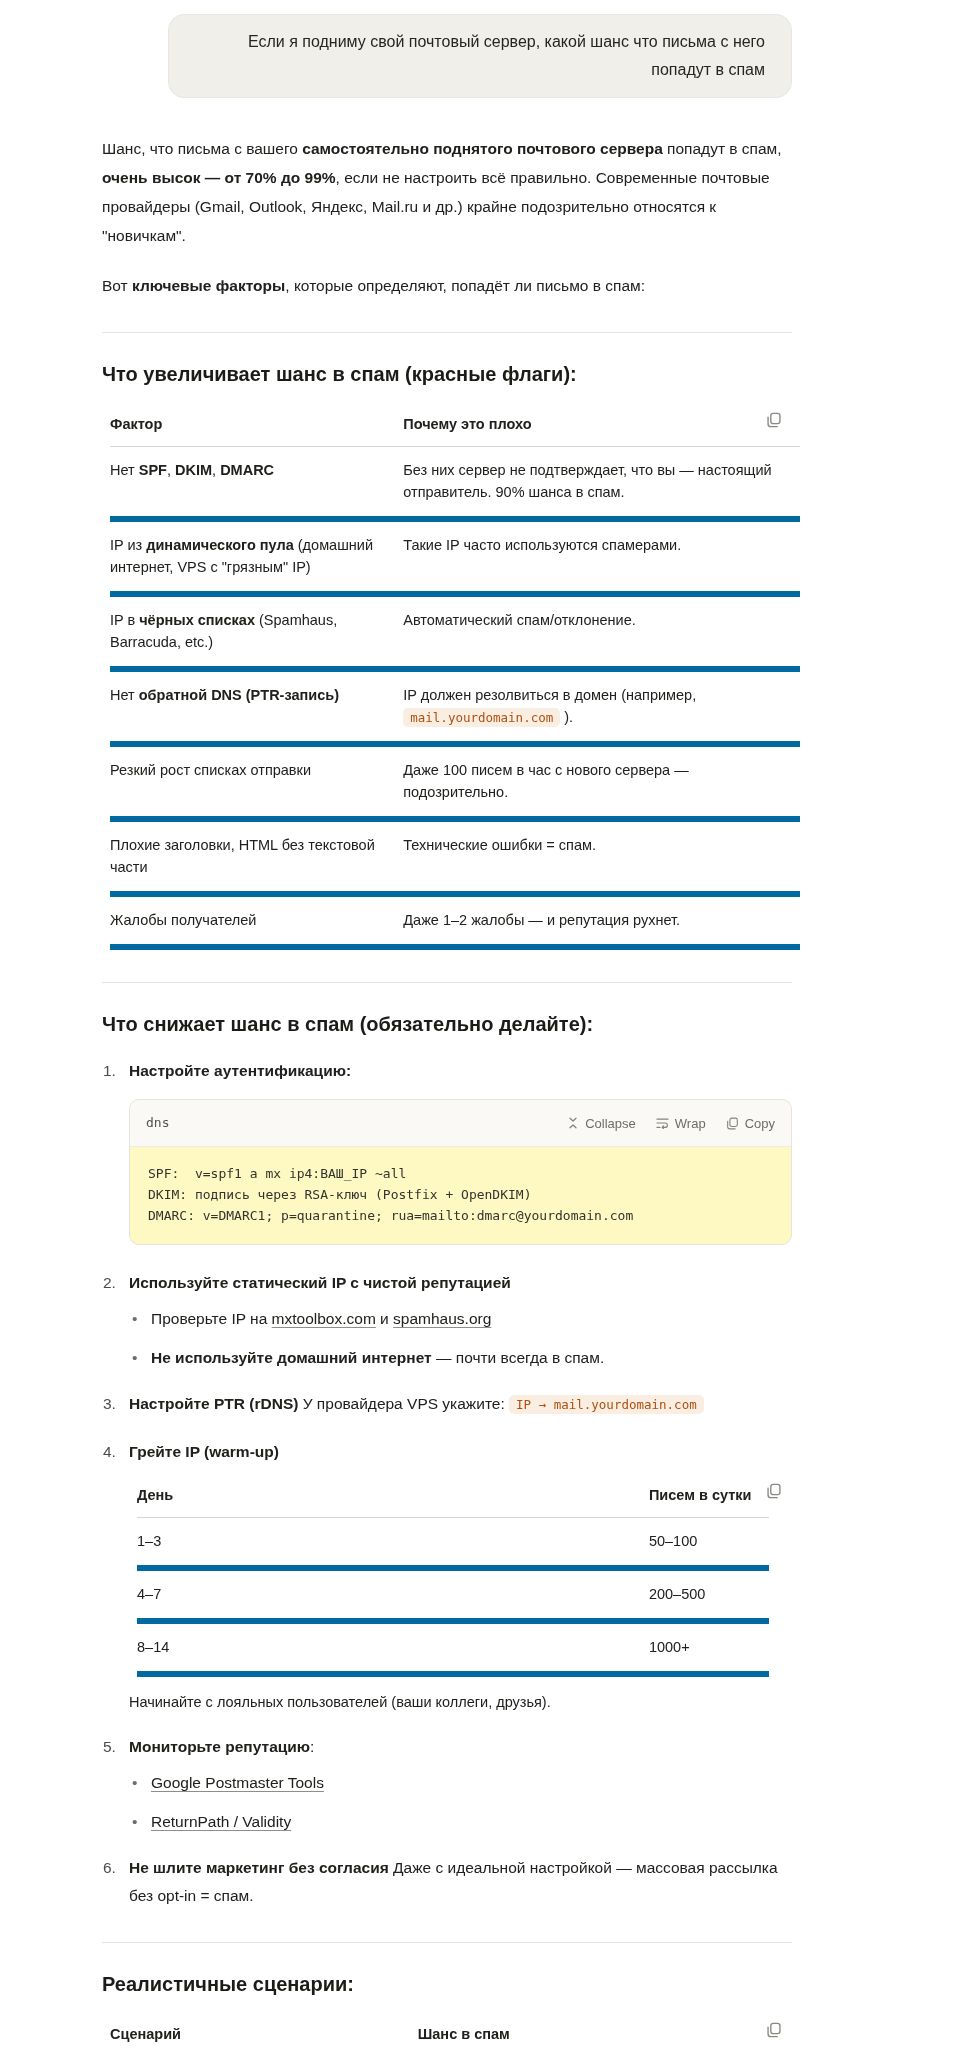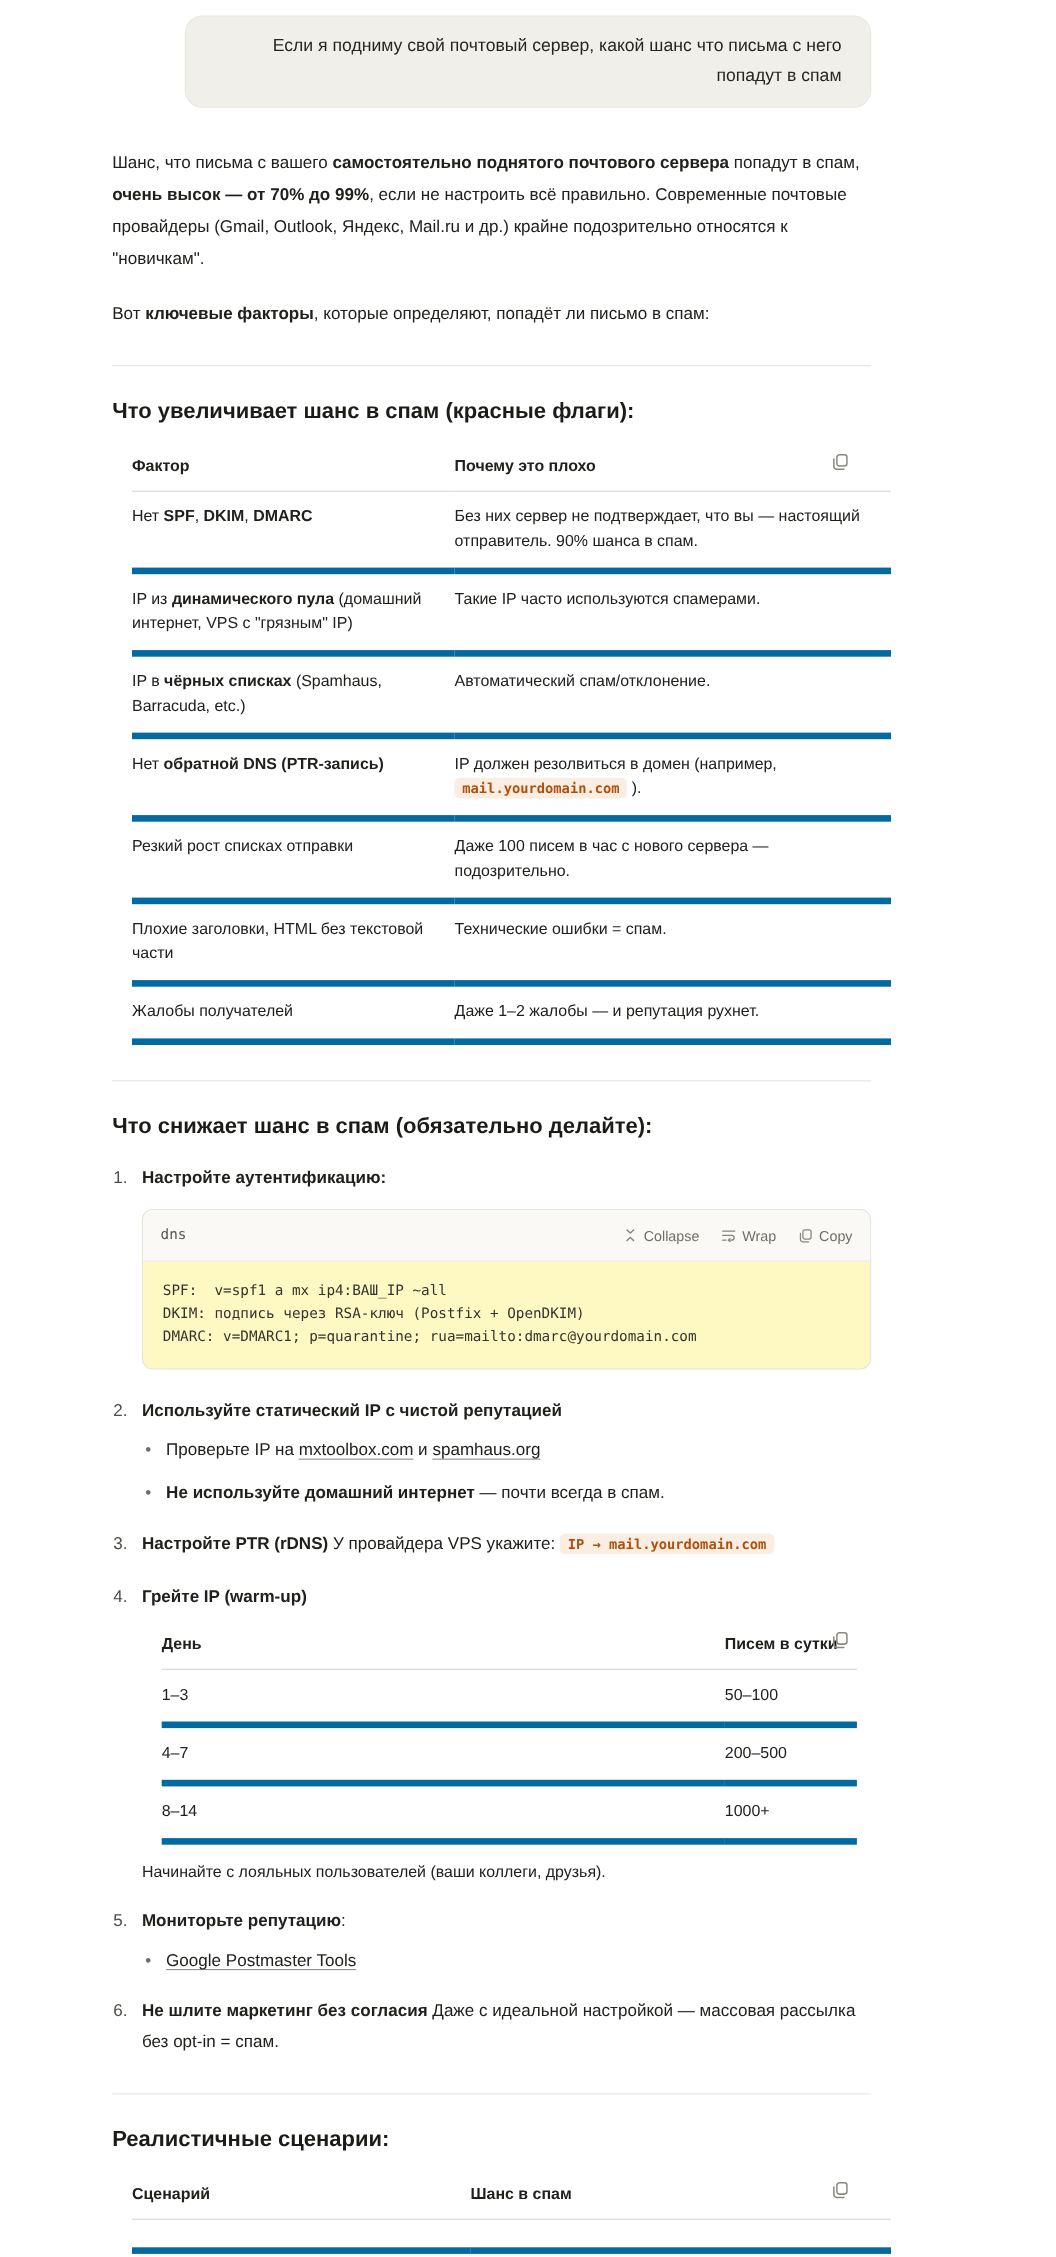--- a/index.html
+++ b/index.html
@@ -25,26 +25,26 @@
 
   .section { border-top:1px solid #e7e5e0; margin-top:32px; padding-top:28px; }
   h2.md { margin:0 0 20px; font-size:20px; line-height:26px; font-weight:700; color:#1c1b18; }
 
   
   .b { font-weight:700; }
   .icode {
     font-family:"DejaVu Sans Mono", monospace;
     font-size:12.5px; line-height:18px;
     color:#b0500f; background:#faeee2;
-    padding:2px 7px; border-radius:5px; white-space:nowrap;font-weight:bold;
+    padding:2px 7px; border-radius:5px; white-space:nowrap;
   }
   .link { text-decoration:underline; text-underline-offset:3px; text-decoration-thickness:1px; text-decoration-color:#8f8e88; }
 
   
-  .tbl-wrap { position:relative; margin:0 18px 6px; }
+  .tbl-wrap { position:relative; margin:0 8px 6px; }
   table.md { border-collapse:collapse; font-size:14.5px; line-height:22px; }
   table.full { width:690px; }
   table.md th { text-align:left; font-weight:700; font-size:14.5px; padding:6px 16px 11px 0; border-bottom:1px solid #d8d6d0; vertical-align:bottom; }
   table.md td { padding:12px 16px 13px 0; border-bottom:6px solid #0369a1; vertical-align:top; }
   .tbl-copy { position:absolute; top:5px; right:0; width:18px; height:18px; cursor:pointer; color:#8a8880; }
   .tbl-copy svg { display:block; }
 
   
   .olist { margin:4px 0 0; }
   .oli { position:relative; padding-left:27px; margin-bottom:20px; font-size:15.5px; line-height:28px; }
@@ -239,20 +239,21 @@
             </table>
           </div>
           <p class="warm-note"><span>Начинайте с лояльных пользователей (ваши коллеги, друзья).</span></p>
         </div>
 
         <div class="oli">
           <span class="num">5.</span>
           <span><span class="b">Мониторьте репутацию</span><span>:</span></span>
           <div class="ulist">
             <div class="uli"><span><span class="link">Google Postmaster Tools</span></span></div>
+            <div class="uli"><span><span class="link">ReturnPath / Validity</span></span></div>
           </div>
         </div>
 
         <div class="oli">
           <span class="num">6.</span>
           <span><span class="b">Не шлите маркетинг без согласия</span><span> Даже с идеальной настройкой — массовая рассылка без opt-in = спам.</span></span>
         </div>
 
       </div>
     </div>

